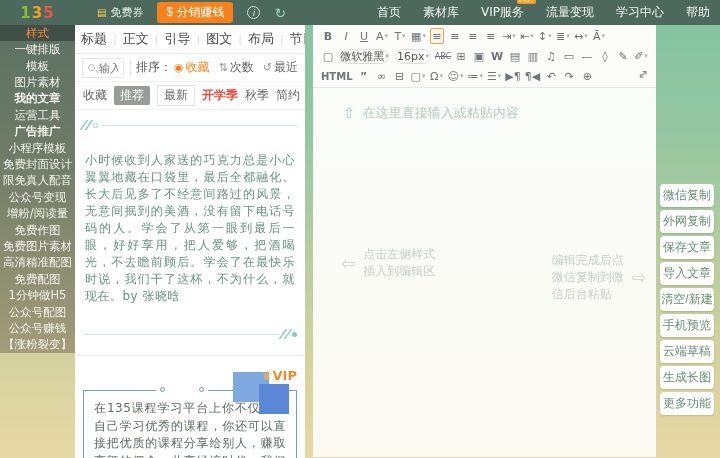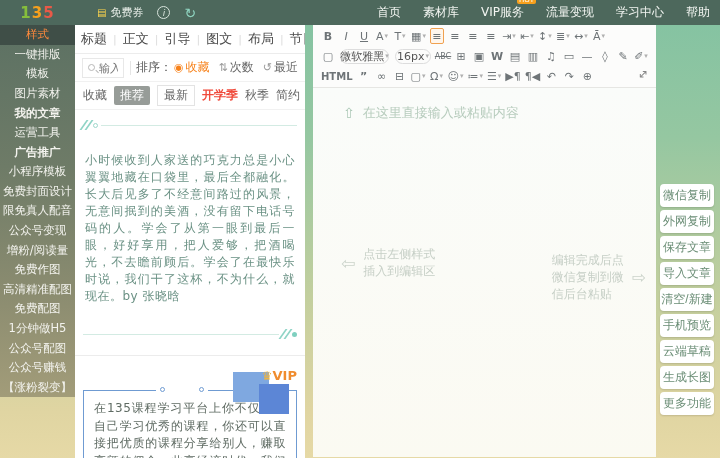--- a/index.html
+++ b/index.html
@@ -20,21 +20,21 @@
   .info-circ { display:inline-flex; align-items:center; justify-content:center; width:13px; height:13px;
                border:1px solid #d8e4dc; border-radius:50%; font-size:9px; font-style:italic; }
   .refresh { color:#8fd4c0; font-size:14px; }
   .nav { margin-left:auto; display:flex; align-items:center; gap:22px; padding-right:10px; }
   .nav-item { position:relative; color:#f2f5f1; font-size:12px; cursor:pointer; white-space:nowrap; }
   .hot-badge { position:absolute; top:-8px; right:-12px; background:#f7a01d; color:#fff; font-size:7px;
                font-style:normal; padding:0 2px; border-radius:2px; }
   .hot-badge:empty { display:none; }
 
   
-  .sidebar { position:absolute; left:0; top:25px; width:75px; height:372px; display:flex; flex-direction:column;
+  .sidebar { position:absolute; left:0; top:25px; width:75px; height:328px; display:flex; flex-direction:column;
              background:linear-gradient(180deg,#5c7163 0%,#6e7b67 38%,#8b8c70 72%,#a29c79 100%); }
   .sbi { flex:1; display:flex; align-items:center; justify-content:center; color:#f3f3ee; font-size:11.5px;
          cursor:pointer; white-space:nowrap; }
   .sbi.b { font-weight:bold; }
   .sbi.active { background:#3f4e47; color:#ff8a3c; }
 
   
   .col2 { position:absolute; left:75px; top:25px; width:230px; height:433px; background:#fff; overflow:hidden; }
   .tabs { display:flex; align-items:center; height:29px; border-bottom:1px solid #ececec; padding:0 6px; }
   .tab { color:#4a4a4a; font-size:13px; cursor:pointer; white-space:nowrap; }
@@ -109,20 +109,21 @@
 <body>
 
 <div id="root">
 
   <div class="topbar">
     <div class="logo"><span class="c1">1</span><span class="c2">3</span><span class="c3">5</span></div>
     <span class="coupon">
       <span class="tk">▤</span>
       <span>免费券</span>
     </span>
+    <button class="dist-btn">$ 分销赚钱</button>
     <span class="tb-ico info-circ">i</span>
     <span class="tb-ico refresh">↻</span>
     <div class="nav">
 
         <span class="nav-item"><span>首页</span></span>
 
         <span class="nav-item"><span>素材库</span></span>
 
         <span class="nav-item"><span>VIP服务</span><i class="hot-badge">HOT</i></span>
 
@@ -155,20 +156,21 @@
       <div class="sbi">免费封面设计</div>
 
       <div class="sbi">限免真人配音</div>
 
       <div class="sbi">公众号变现</div>
 
       <div class="sbi">增粉/阅读量</div>
 
       <div class="sbi">免费作图</div>
 
+      <div class="sbi">免费图片素材</div>
 
       <div class="sbi">高清精准配图</div>
 
 
       <div class="sbi">免费配图</div>
 
       <div class="sbi">1分钟做H5</div>
 
       <div class="sbi">公众号配图</div>
 

